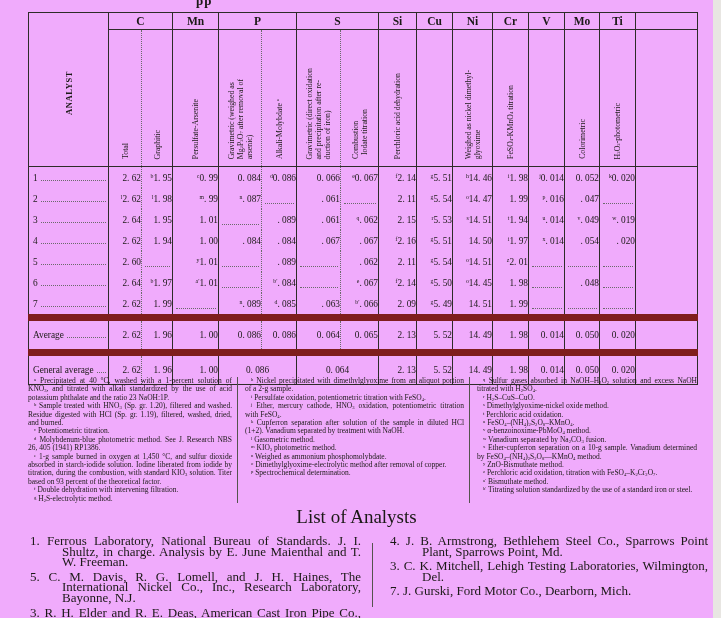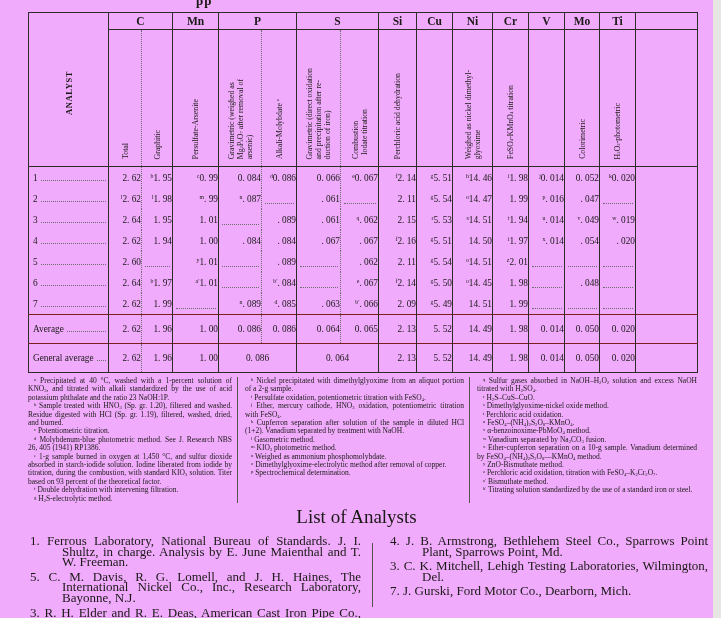--- a/index.html
+++ b/index.html
@@ -16,21 +16,21 @@
   tr.r-el th{height:16px;border-bottom:1px solid #2e2c28;font-size:11.5px;font-weight:bold;
         text-align:center;vertical-align:middle;}
   th.corner{vertical-align:bottom;text-align:center;border-bottom:1px solid #2e2c28;}
   .vlab{display:inline-block;writing-mode:vertical-rl;transform:rotate(180deg);
         font-size:8.5px;letter-spacing:.6px;padding-bottom:10px;}
   tr.r-meth td{height:136px;vertical-align:bottom;text-align:center;border-bottom:1px solid #2e2c28;}
   .rot{display:inline-block;writing-mode:vertical-rl;transform:rotate(180deg);
         white-space:pre-line;font-size:7.8px;line-height:9px;text-align:left;
         max-height:130px;margin-bottom:3px;}
   tbody td{height:21px;vertical-align:middle;font-size:9.3px;}
-  tbody tr.tall td{height:28px;border-top:1px solid #7f1d1d;}
+  tbody tr.tall td{height:28px;border-top:7px solid #7f1d1d;}
   td.val{text-align:right;padding-right:3px;}
   td.val.ctr{text-align:center;padding-right:0;}
   td.lbl{text-align:left;}
   .lab{display:flex;align-items:flex-end;padding-left:4px;}
   .lab .lead{flex:1;border-bottom:1px dotted #6b6b6b;margin:0 2px 2px 3px;height:0;}
   .ldr{border-bottom:1px dotted #6b6b6b;height:0;margin:10px 2px 0 3px;}
   sup{font-size:62%;line-height:0;vertical-align:0.45em;}
   sub{font-size:62%;line-height:0;vertical-align:-0.25em;}
 
   

